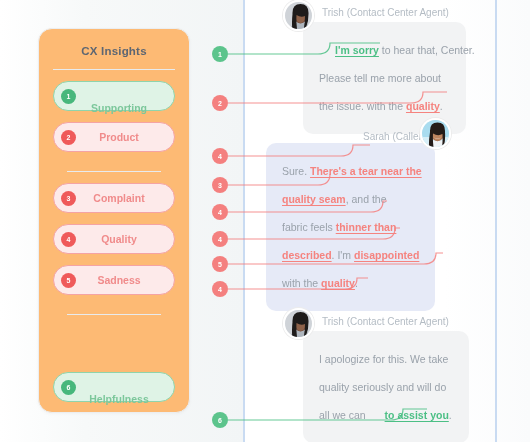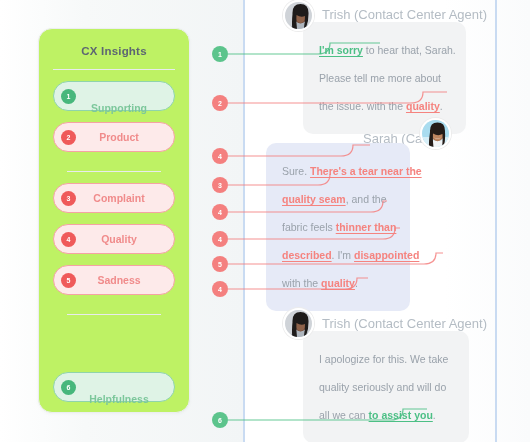--- a/index.html
+++ b/index.html
@@ -39,21 +39,21 @@
     background: #c9dbf2;
   }
   .vline-left  { left: 243px; }
   .vline-right { left: 495px; }
 
   
   .insights-card {
     position: absolute;
     left: 38px; top: 28px;
     width: 152px; height: 385px;
-    background: #bef264;
+    background: #fdba74;
     border: 1px solid #eceef0;
     border-radius: 14px;
     box-shadow: 0 1px 3px rgba(90,100,110,.05);
     z-index: 4;
   }
   .card-title {
     text-align: center;
     margin-top: 16px;
     font-size: 11.5px;
     font-weight: bold;
@@ -122,21 +122,21 @@
     border-radius: 50%;
     overflow: hidden;
     border: 2px solid #ffffff;
     box-shadow: 0 0 0 1px #ececec;
     z-index: 5;
   }
   .avatar svg { display: block; }
 
   .speaker {
     position: absolute;
-    font-size: 13px;
+    font-size: 10px;
     color: #b4bcc4;
     white-space: nowrap;
   }
 
   .bubble {
     position: absolute;
     border-radius: 10px;
     padding: 14px 16px 14px 16px;
   }
   .bubble.agent { background: #f2f3f4; }
@@ -146,21 +146,21 @@
     font-size: 10.5px;
     color: #9aa2ab;
     line-height: 28px;
     white-space: nowrap;
   }
   .hl {
     font-weight: bold;
     text-decoration: underline;
     text-underline-offset: 2px;
   }
-  .hl.green { color: #4cbf85; }
+  .hl.green { color: #4cbf85; margin-left: 16px; }
   .hl.red   { color: #f5837f; }
 
   
   #connectors {
     position: absolute;
     left: 0; top: 0;
     width: 530px; height: 442px;
     z-index: 2;
     pointer-events: none;
   }
@@ -228,37 +228,37 @@
         <svg width="31" height="31" viewBox="0 0 31 31">
     <rect width="31" height="31" fill="#cfd3d8"></rect>
     <path d="M4 31 Q4 21 15.5 20 Q27 21 27 31 Z" fill="#aeb5bd"></path>
     <ellipse cx="15.5" cy="13" rx="7.2" ry="8.4" fill="#6d4a3a"></ellipse>
     <ellipse cx="15.5" cy="14.5" rx="5.2" ry="6.4" fill="#8d6149"></ellipse>
     <path d="M7.5 12 Q7 2 15.5 2 Q24 2 23.5 12 Q23.5 19 21.5 24 L23.5 31 L18 31 Q20 22 20 14 Q16 16 11.5 13 Q11 20 12.5 31 L7.5 31 Q6.5 20 7.5 12Z" fill="#1e1b1a"></path>
   </svg>
       </div>
       <div class="speaker" style="left: 322px; top: 7px;">Trish (Contact Center Agent)</div>
       <div class="bubble agent" style="left: 303px; top: 22px; width: 163px;">
-        <div class="line"><span class="hl green">I'm sorry</span><span> to hear that, Sarah.</span></div>
+        <div class="line"><span class="hl green">I'm sorry</span><span> to hear that, Center.</span></div>
         <div class="line"><span>Please tell me more about</span></div>
         <div class="line"><span>the issue. with the </span><span class="hl red">quality</span><span>.</span></div>
       </div>
       <div class="avatar" style="left: 420px; top: 118px;">
         <svg width="31" height="31" viewBox="0 0 31 31">
     <rect width="31" height="31" fill="#a9dcef"></rect>
     <rect y="17" width="31" height="14" fill="#d6eef7"></rect>
     <path d="M3 31 Q4 21 15.5 20 Q27 21 28 31 Z" fill="#f0f3f5"></path>
     <ellipse cx="15.5" cy="13" rx="7" ry="8.2" fill="#a4704f"></ellipse>
     <ellipse cx="15.5" cy="14.2" rx="5.1" ry="6.3" fill="#bd8660"></ellipse>
     <path d="M8 12 Q7.5 2.5 15.5 2.5 Q23.5 2.5 23 12 Q23.5 20 22 26 L24.5 31 L19.5 31 Q21 22 20.5 14 Q16 16.5 11 13.5 Q10.5 21 12 31 L7 31 Q6.5 21 8 12Z" fill="#241c18"></path>
     <path d="M12 17.5 Q15.5 20 19 17.5 Q15.5 19.6 12 17.5Z" fill="#ffffff"></path>
   </svg>
       </div>
       <div class="speaker" style="left: 355px; top: 131px; margin-left: 8px;">Sarah (Caller)</div>
-      <div class="bubble caller" style="left: 266px; top: 143px; width: 144px;">
+      <div class="bubble caller" style="left: 266px; top: 143px; width: 169px;">
         <div class="line"><span>Sure. </span><span class="hl red">There's a tear near the</span></div>
         <div class="line"><span class="hl red">quality seam</span><span>, and the</span></div>
         <div class="line"><span>fabric feels </span><span class="hl red">thinner than</span></div>
         <div class="line"><span class="hl red">described</span><span>. I'm </span><span class="hl red">disappointed</span></div>
         <div class="line"><span>with the </span><span class="hl red">quality</span><span>.</span></div>
       </div>
       <div class="avatar" style="left: 283px; top: 308px;">
         <svg width="31" height="31" viewBox="0 0 31 31">
     <rect width="31" height="31" fill="#cfd3d8"></rect>
     <path d="M4 31 Q4 21 15.5 20 Q27 21 27 31 Z" fill="#aeb5bd"></path>

